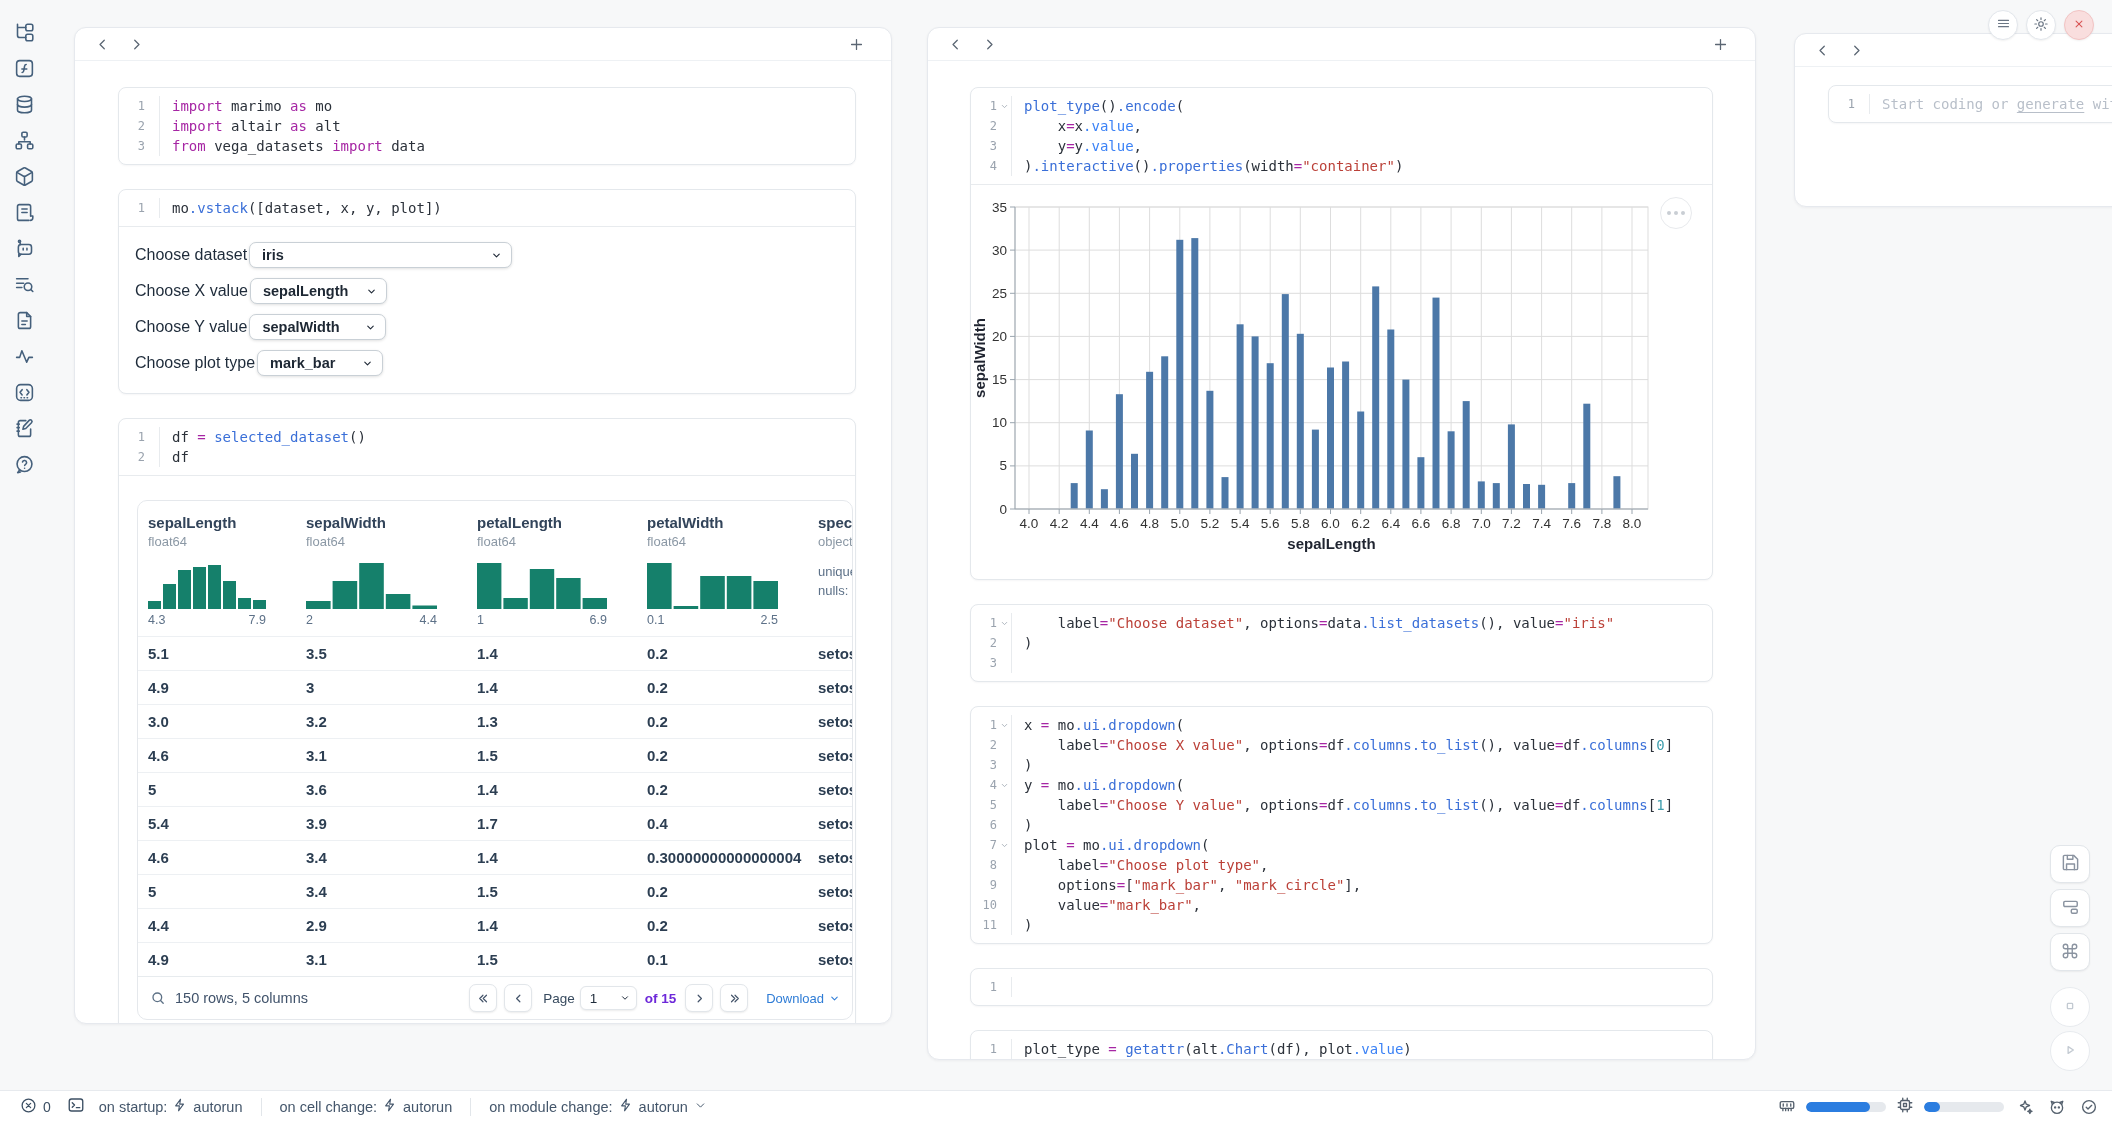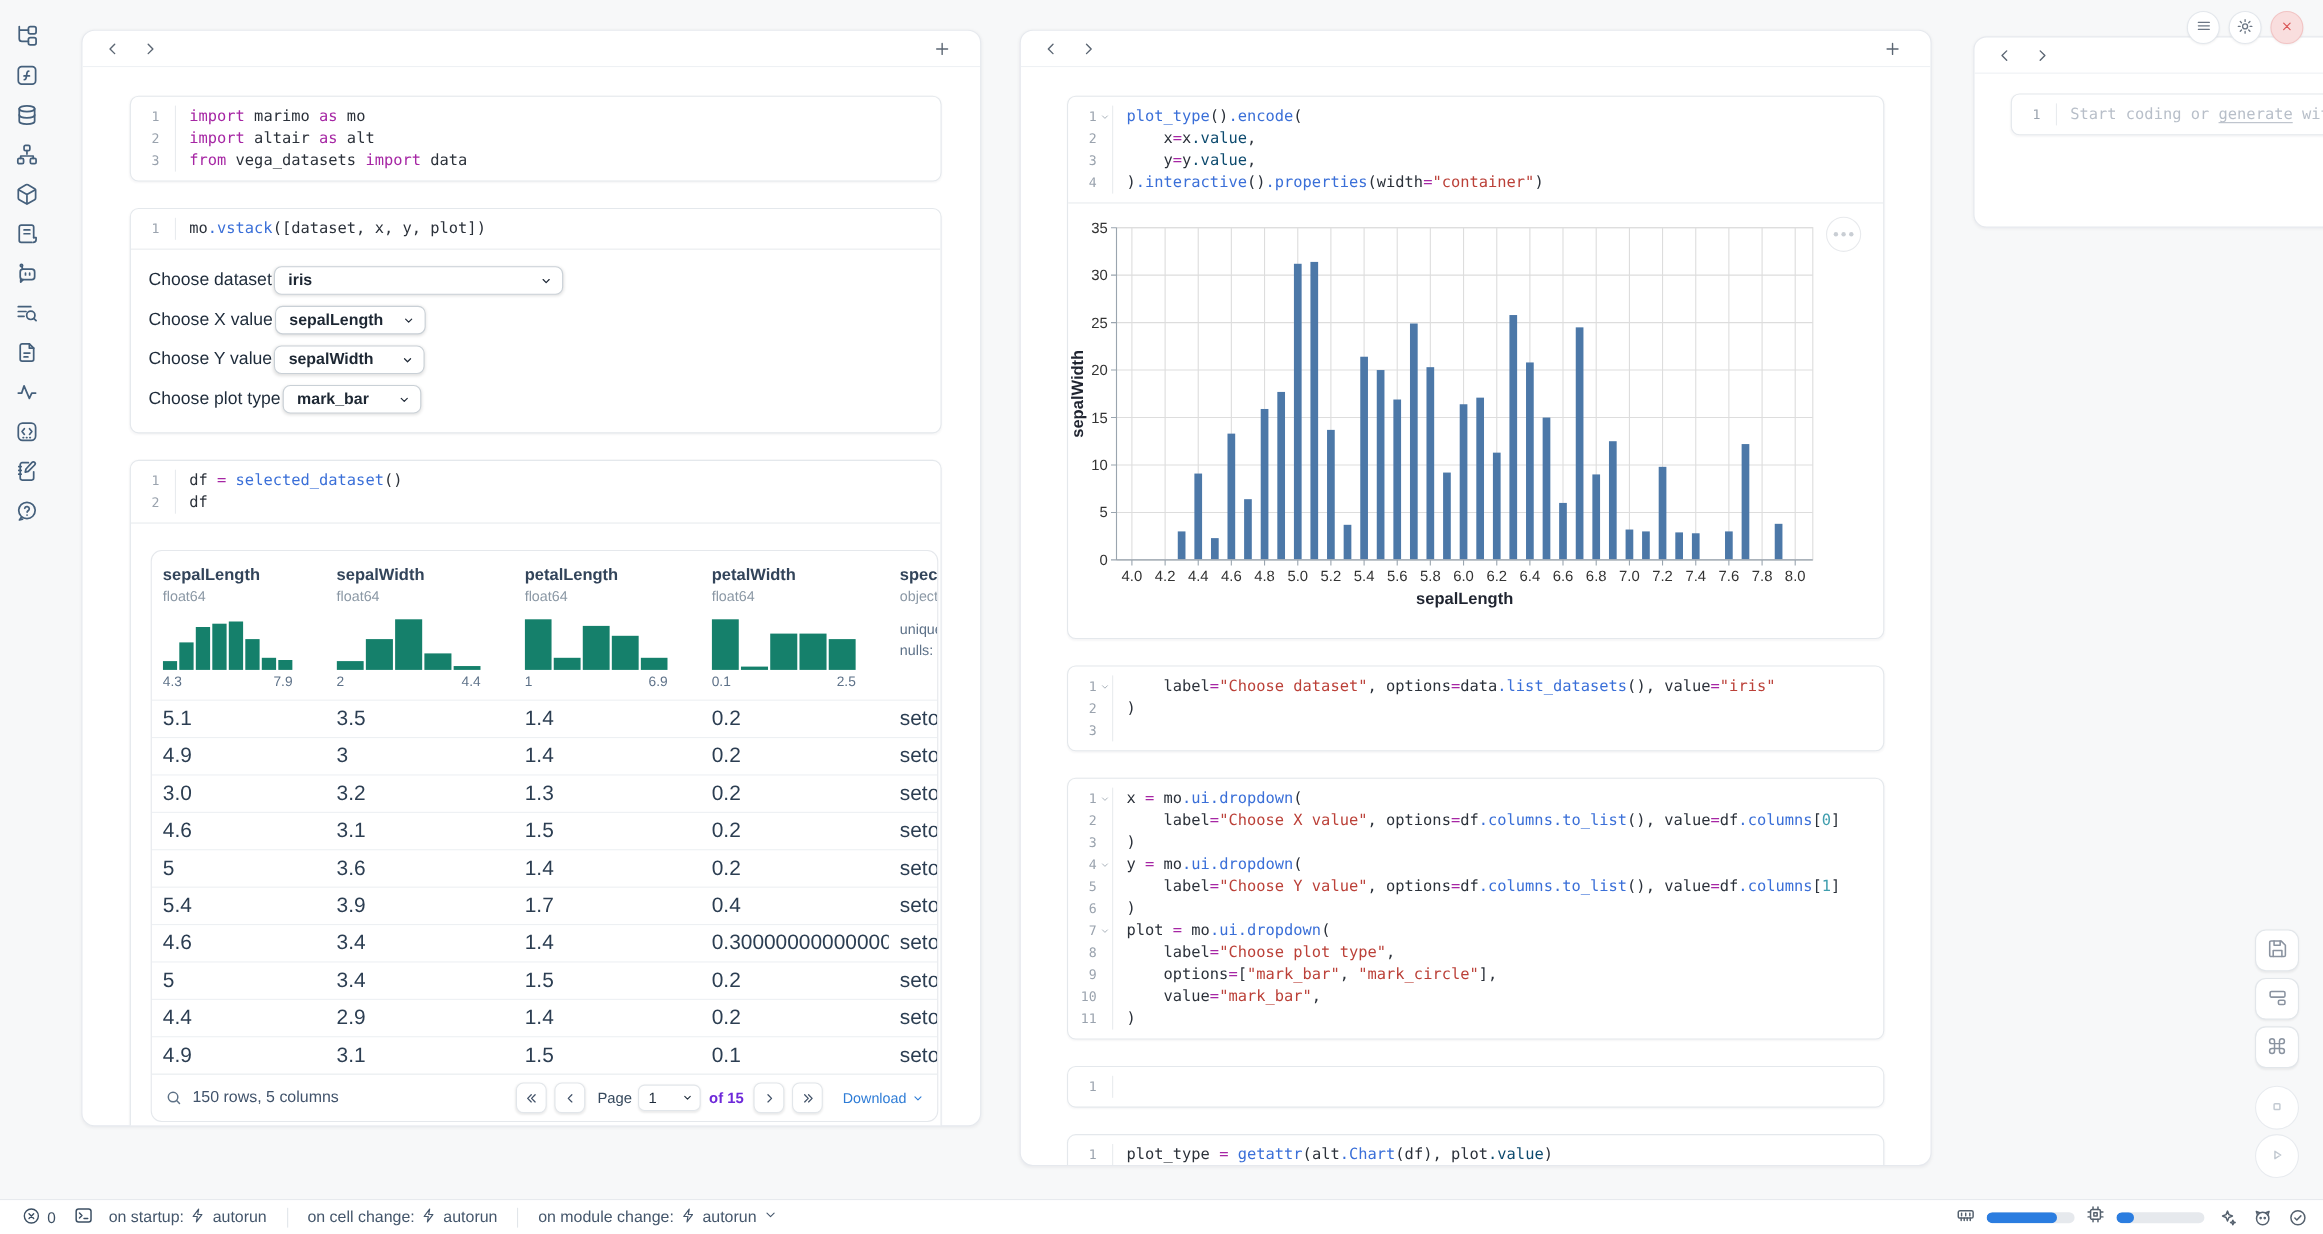--- a/index.html
+++ b/index.html
@@ -28,21 +28,21 @@
   .cell{border:1px solid #e4e8ec;border-radius:8px;background:#fff;margin-bottom:24px;
         box-shadow:0 1px 2px rgba(16,24,40,.04);overflow:hidden;}
   .code-block{display:flex;padding:8px 0;}
   .gutter{width:40px;flex:0 0 40px;border-right:1px solid #e8ebee;}
   .ln{height:20px;display:flex;align-items:center;justify-content:flex-end;}
   .ln .n{color:#9aa3ae;font:12px "DejaVu Sans Mono",monospace;text-align:right;}
   .ln .fold{width:14px;display:flex;justify-content:center;color:#a7b0b9;}
   .codecol{flex:1;padding-left:12px;overflow:hidden;}
   .cl{height:20px;line-height:20px;white-space:pre;font:14px/20px "DejaVu Sans Mono",monospace;color:#2b313a;}
   .tk-d{color:#2b313a}.tk-kw{color:#a626a4}.tk-fn{color:#3a6fd8}.tk-str{color:#bb4038}
-  .tk-op{color:#a626a4}.tk-pr{color:#0c4a6e}.tk-nu{color:#3f9eae}
+  .tk-op{color:#a626a4}.tk-pr{color:#3b82f6}.tk-nu{color:#3f9eae}
   .cl.ph{color:#b8bfc9;}
   .cl.ph .gen{text-decoration:underline;text-underline-offset:3px;}
   .cell-output{border-top:1px solid #e8ebee;position:relative;}
   
   .dd-wrap{padding:10px 16px 12px 16px;}
   .dd-row{display:flex;align-items:center;height:36px;}
   .dd-label{min-width:112px;font-size:16px;color:#1e2b3a;padding-right:2px;}
   .ui-select{height:24px;border:1px solid #c9d0d6;border-radius:7px;background:#fff;
              box-shadow:0 1px 3px rgba(0,0,0,.12);display:flex;align-items:center;
              justify-content:space-between;padding:0 9px 0 12px;cursor:pointer;}
@@ -52,22 +52,22 @@
   .df-card{margin:24px 18px 14px 18px;width:714px;border:1px solid #e5e8ec;border-radius:10px;
            overflow:hidden;background:#fff;}
   .df-head{display:flex;padding:13px 0 9px 0;overflow:hidden;}
   .df-col{box-sizing:border-box;padding-left:10px;overflow:hidden;flex-shrink:0;}
   .df-name{font-size:15px;font-weight:bold;color:#32445a;white-space:nowrap;}
   .df-dtype{font-size:13px;color:#8b98a5;margin-top:3px;white-space:nowrap;}
   .df-hist{margin-top:10px;display:block;}
   .df-range{display:flex;justify-content:space-between;font-size:12.5px;color:#5d7188;margin-top:4px;}
   .df-stats{margin-top:13px;font-size:13px;color:#5d7188;line-height:19px;white-space:nowrap;}
   .df-row{display:flex;border-top:1px solid #edf0f3;height:33px;align-items:center;overflow:hidden;}
-  .df-cell{box-sizing:border-box;padding-left:10px;font-size:19px;color:#2c3e52;white-space:nowrap;
-           overflow:hidden;flex-shrink:0;}
+  .df-cell{box-sizing:border-box;padding-left:10px;font-size:15px;color:#2c3e52;white-space:nowrap;
+           overflow:hidden;flex-shrink:0;font-weight:bold;}
   .df-footer{border-top:1px solid #e7ebee;height:42px;display:flex;align-items:center;padding:0 12px;}
   .df-sum{margin-left:9px;font-size:14.5px;color:#41536b;}
   .df-foot-spacer{flex:1;}
   .pg-btn{width:26px;height:26px;border-radius:7px;border:1px solid #e2e6ea;background:#fff;
           box-shadow:0 1px 2px rgba(0,0,0,.08);display:flex;align-items:center;justify-content:center;
           color:#44546a;margin-left:7px;cursor:pointer;}
   .pg-lbl{font-size:13.5px;color:#374a5e;margin:0 5px 0 11px;}
   .pg-sel{height:22px;min-width:40px;border:1px solid #e2e6ea;border-radius:6px;background:#fff;
           box-shadow:0 1px 2px rgba(0,0,0,.08);display:flex;align-items:center;justify-content:space-between;
           padding:0 6px 0 9px;font-size:13.5px;color:#1f2c3b;cursor:pointer;}

